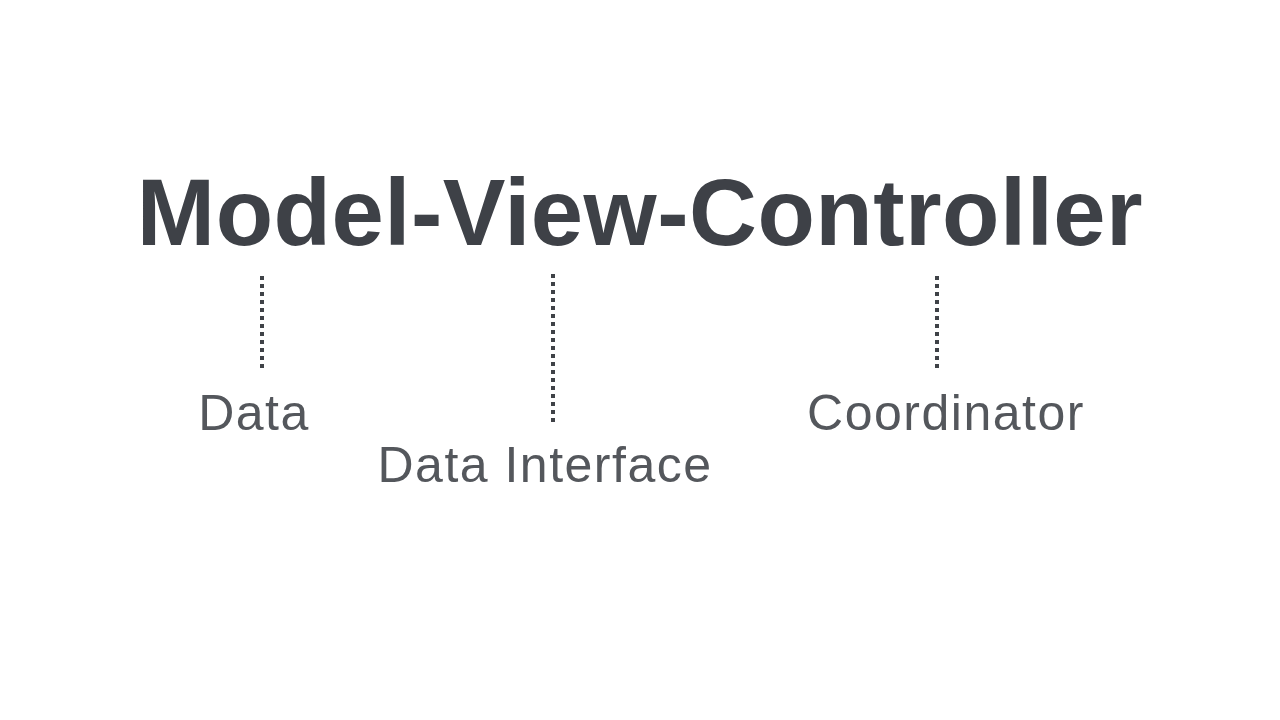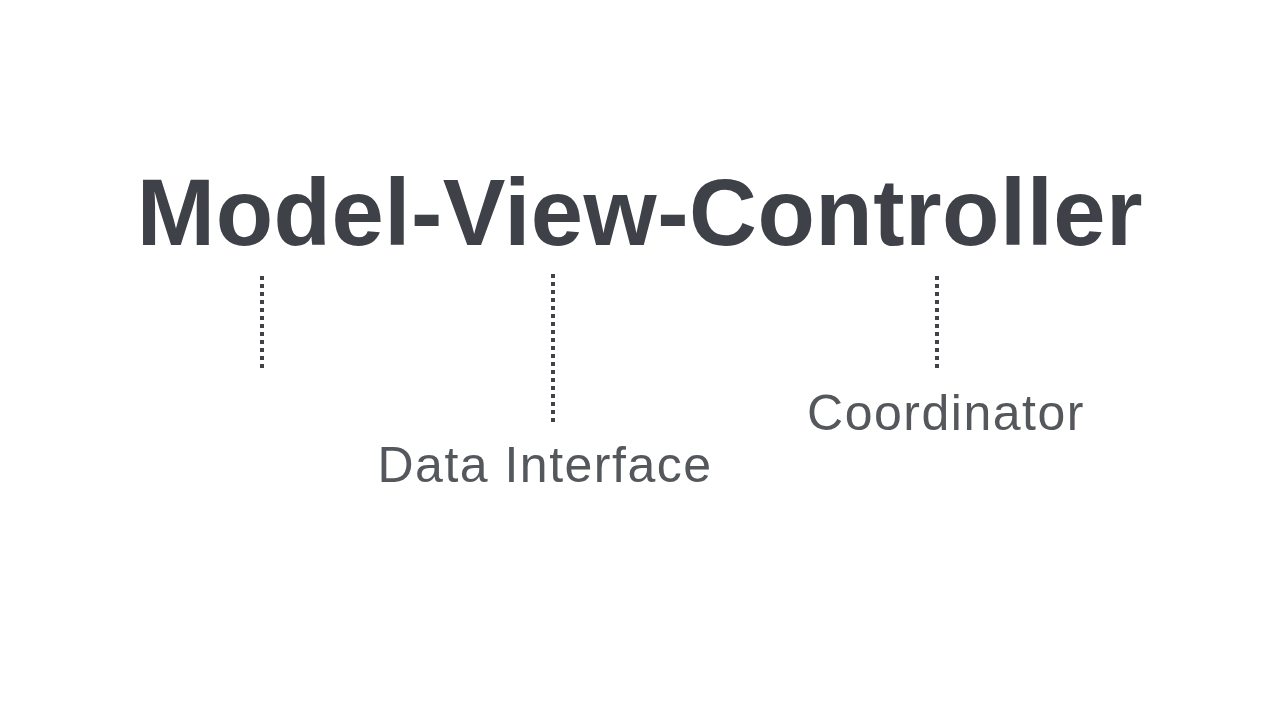--- a/index.html
+++ b/index.html
@@ -64,18 +64,19 @@
 <div class="canvas">
 
   <h1 class="title">Model-View-Controller</h1>
 
   <div class="connector connector-model"></div>
 
   <div class="connector connector-view"></div>
 
   <div class="connector connector-controller"></div>
 
+  <div class="label label-model">Data</div>
 
   <div class="label label-view">Data Interface</div>
 
   <div class="label label-controller">Coordinator</div>
 
 </div>
 
 </body></html>

